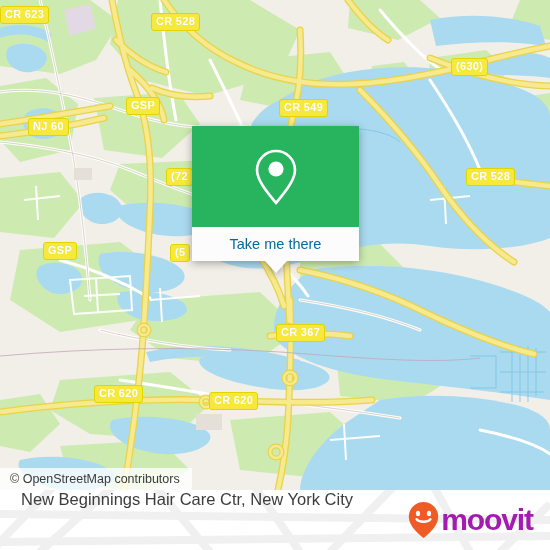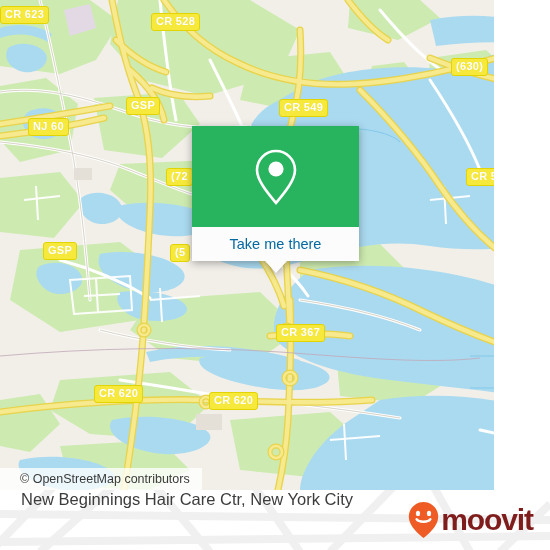--- a/index.html
+++ b/index.html
@@ -17,21 +17,21 @@
     position: relative;
     width: 550px;
     height: 550px;
     overflow: hidden;
   }
 
   
   #map {
     position: absolute;
     left: 0; top: 0;
-    width: 494px;
+    width: 550px;
     height: 490px;
     background: #7dd3fc;
     overflow: hidden;
   }
   #map svg { display: block; }
 
   .shield {
     position: absolute;
     background: #f7e93c;
     border: 1px solid #e2d400;
@@ -49,21 +49,21 @@
   }
 
   
   #attribution {
     position: absolute;
     left: 0;
     top: 468px;
     background: rgba(255,255,255,0.78);
     font-size: 12.5px;
     color: #3a3a3a;
-    padding: 3px 12px 3px 20px;
+    padding: 3px 12px 3px 10px;
     line-height: 16px;
     white-space: nowrap;
   }
 
   
   #popup {
     position: absolute;
     left: 192px;
     top: 126px;
     width: 167px;
@@ -128,21 +128,21 @@
     right: 17px;
     top: 0;
     height: 60px;
     display: flex;
     align-items: center;
     gap: 1px;
   }
   #brand-word {
     font-size: 30px;
     font-weight: bold;
-    color: #7f1d1d;
+    color: #a21caf;
     letter-spacing: -1.1px;
     line-height: 30px;
   }
 </style>
 </head>
 <body>
 
 <div id="app">
 
   <div id="map">

